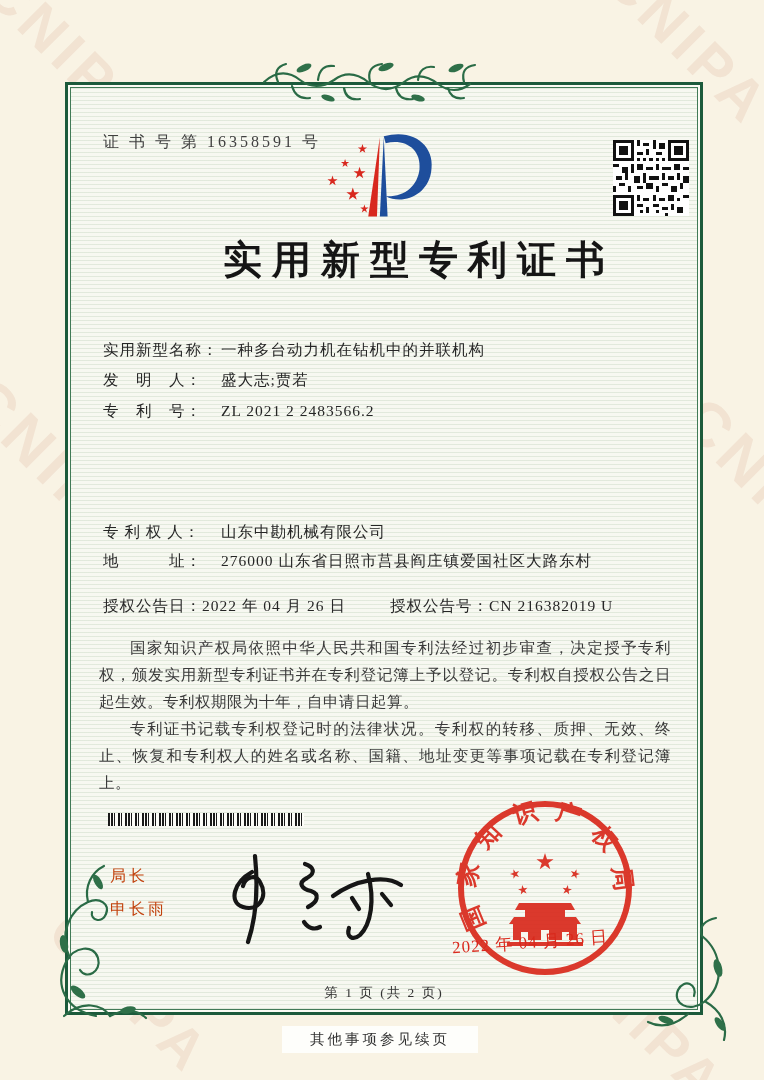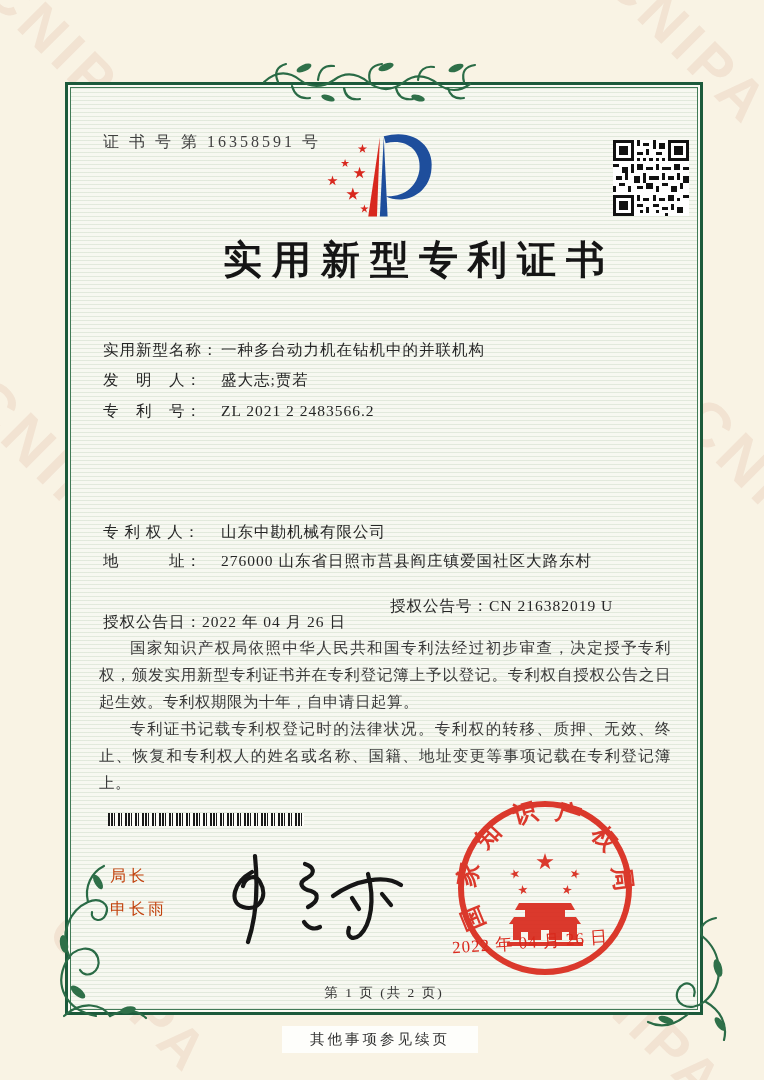--- a/index.html
+++ b/index.html
@@ -269,21 +269,21 @@
     <span class="field-label">专　利　号：</span><span class="field-value">ZL 2021 2 2483566.2</span>
   </div>
   <div class="abs field-row" style="top:522px;">
     <span class="field-label">专 利 权 人：</span><span class="field-value">山东中勘机械有限公司</span>
   </div>
   <div class="abs field-row" style="top:551px;">
     <span class="field-label">地　　　址：</span><span class="field-value">276000 山东省日照市莒县阎庄镇爱国社区大路东村</span>
   </div>
 
   <div class="abs field-row" style="top:596px;">
-    <span class="field-label" style="min-width:0;margin-top:16px;">授权公告日：</span><span class="field-value">2022 年 04 月 26 日</span>
+    <span class="field-label" style="min-width:0;">授权公告日：</span><span class="field-value">2022 年 04 月 26 日</span>
     <span class="grant-col2">
       <span class="field-label" style="min-width:0;">授权公告号：</span><span class="field-value">CN 216382019 U</span>
     </span>
   </div>
 
   <div class="abs body-par">
     <p>国家知识产权局依照中华人民共和国专利法经过初步审查，决定授予专利权，颁发实用新型专利证书并在专利登记簿上予以登记。专利权自授权公告之日起生效。专利权期限为十年，自申请日起算。</p>
     <p>专利证书记载专利权登记时的法律状况。专利权的转移、质押、无效、终止、恢复和专利权人的姓名或名称、国籍、地址变更等事项记载在专利登记簿上。</p>
   </div>
 

